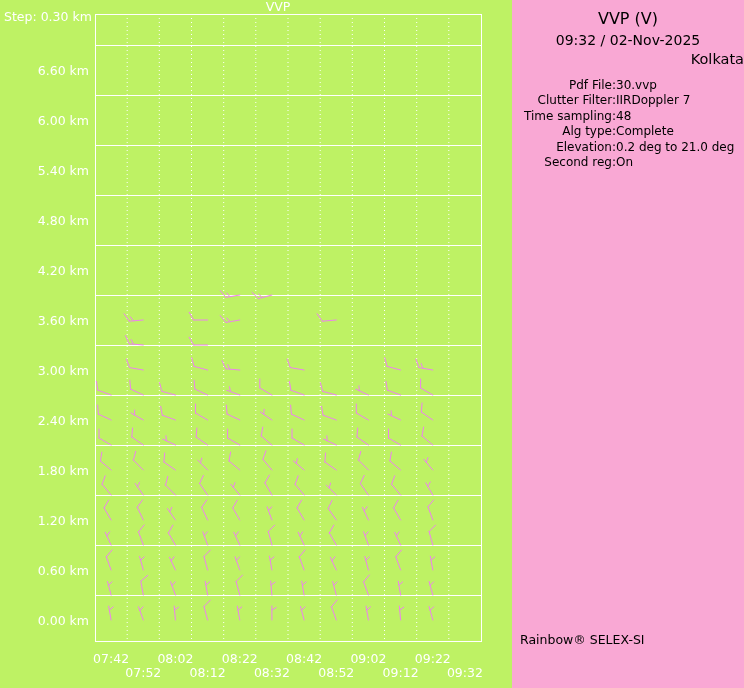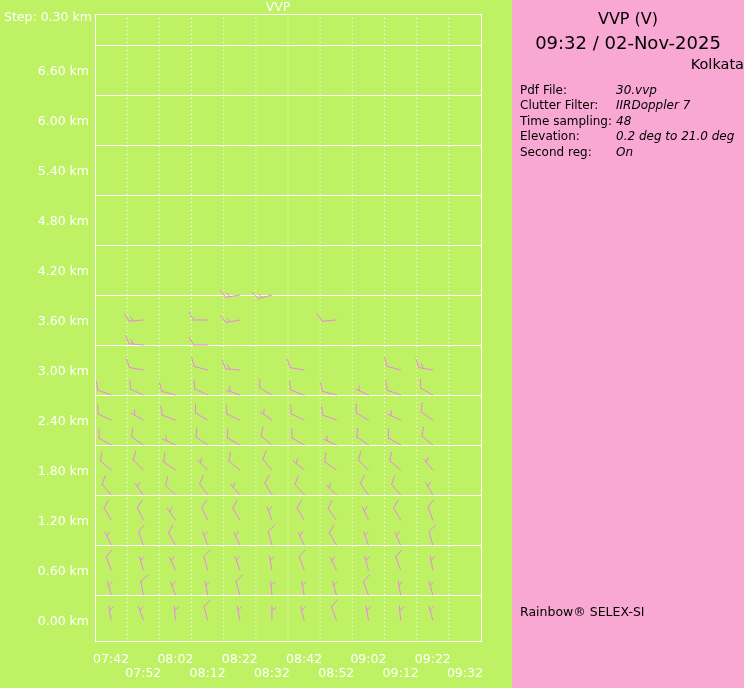--- a/index.html
+++ b/index.html
@@ -2,27 +2,27 @@
 <html><head>
 <meta charset="utf-8">
 <style>
   html,body{margin:0;padding:0;background:#000;}
   .app{width:744px;height:688px;display:flex;overflow:hidden;font-family:"DejaVu Sans",sans-serif;}
   .plot-panel{width:512px;height:688px;background:#bef264;position:relative;text-decoration:underline;}
   .plot-panel svg{display:block;}
   .plot-panel svg text{font-family:"DejaVu Sans",sans-serif;}
   .info-panel{width:232px;height:688px;background:#f9a8d4;color:#000;position:relative;}
   .info-title{font-size:16px;text-align:center;padding-top:9px;}
-  .info-datetime{font-size:18px;text-align:center;margin-top:4px;}
+  .info-datetime{font-size:14px;text-align:center;margin-top:4px;}
   .info-site{font-size:14.5px;text-align:right;margin-top:3px;}
   .fields{margin:11px 0 0 8px;font-size:12px;line-height:15.4px;}
   .frow{white-space:nowrap;}
-  .flabel{display:inline-block;width:96px;}
-  .fvalue{display:inline-block;font-style:italic;}
-  .brand{position:absolute;left:8px;top:604px;font-size:12.5px;}
+  .flabel{display:inline-block;width:96px;text-align:right;}
+  .fvalue{display:inline-block;}
+  .brand{position:absolute;left:8px;top:632px;font-size:12.5px;}
 </style>
 </head>
 <body>
 
 <div class="app">
 
   <div class="plot-panel">
     <svg id="chart" width="512" height="688" viewBox="0 0 512 688">
         <rect x="95" y="14" width="386" height="627" fill="none" stroke="#ffffff" stroke-width="1" shape-rendering="crispEdges"></rect>
         <g>
@@ -220,20 +220,23 @@
       <div class="frow">
         <span class="flabel">Pdf File:</span><span class="fvalue">30.vvp</span>
       </div>
       <div class="frow">
         <span class="flabel">Clutter Filter:</span><span class="fvalue">IIRDoppler 7</span>
       </div>
       <div class="frow">
         <span class="flabel">Time sampling:</span><span class="fvalue">48</span>
       </div>
       <div class="frow">
+        <span class="flabel">Alg type:</span><span class="fvalue">Complete</span>
+      </div>
+      <div class="frow">
         <span class="flabel">Elevation:</span><span class="fvalue">0.2 deg to 21.0 deg</span>
       </div>
       <div class="frow">
         <span class="flabel">Second reg:</span><span class="fvalue">On</span>
       </div>
     </div>
 
     <div class="brand">Rainbow® SELEX-SI</div>
   </div>
 

